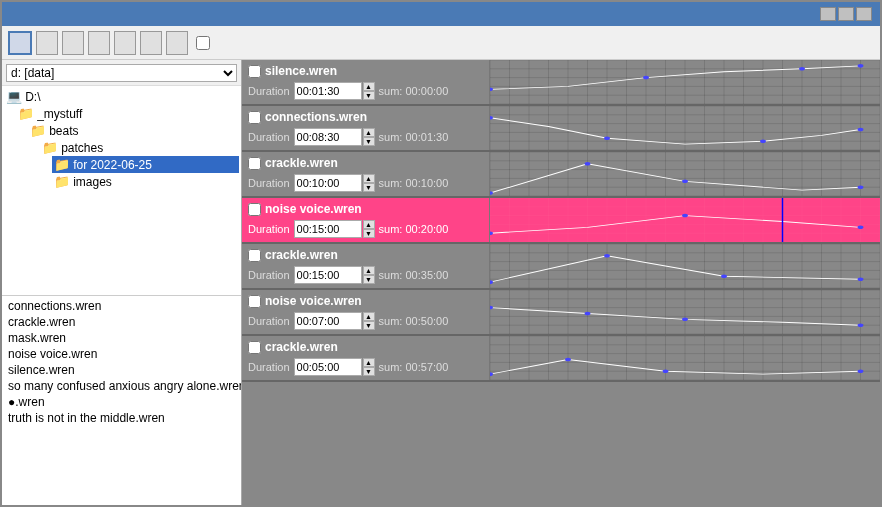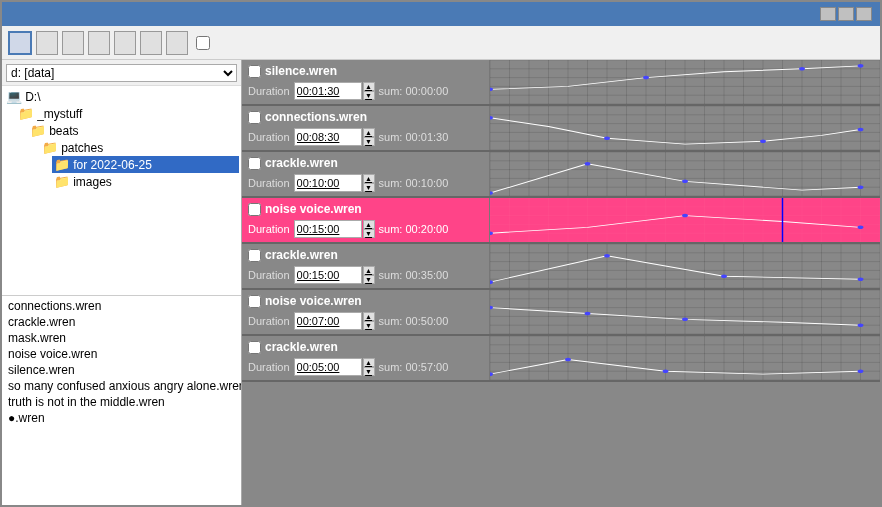--- a/index.html
+++ b/index.html
@@ -46,21 +46,21 @@
     .track-item.highlighted .track-controls { background: #ff4488; }
     
     .track-name-row { display: flex; align-items: center; gap: 4px; }
     .track-checkbox { width: 13px; height: 13px; }
     .track-name { font-size: 12px; font-weight: bold; color: white; }
     .track-item.highlighted .track-name { color: white; }
     
     .track-duration-row { display: flex; align-items: center; gap: 4px; margin-top: 2px; }
     .duration-label { color: #ddd; font-size: 11px; }
     .track-item.highlighted .duration-label { color: white; }
-    .duration-input { display: flex; align-items: center; text-decoration: underline; }
+    .duration-input { display: flex; align-items: center; }
     .duration-input input { width: 68px; height: 18px; font-size: 11px; border: 1px solid #aaa; padding: 1px 2px; background: white; }
     .spin-btns { display: flex; flex-direction: column; margin-left: 1px; }
     .spin-btn { width: 12px; height: 9px; background: #e0e0e0; border: 1px solid #aaa; font-size: 7px; line-height: 7px; cursor: pointer; display: flex; align-items: center; justify-content: center; }
     .sum-text { color: #ddd; font-size: 11px; }
     .track-item.highlighted .sum-text { color: white; }
     
     .track-viz { flex: 1; background: #888; position: relative; overflow: hidden; }
     .track-item.highlighted .track-viz { background: #ff4488; }
     
     svg.track-svg { position: absolute; top: 0; left: 0; width: 100%; height: 100%; }
@@ -135,22 +135,22 @@
         </div>
       </div>
 
       <div class="file-list" id="file-list-container">
           <div class="file-item">connections.wren</div>
           <div class="file-item">crackle.wren</div>
           <div class="file-item">mask.wren</div>
           <div class="file-item">noise voice.wren</div>
           <div class="file-item">silence.wren</div>
           <div class="file-item">so many confused anxious angry alone.wren</div>
+          <div class="file-item">●.wren</div>
           <div class="file-item">truth is not in the middle.wren</div>
-          <div class="file-item">●.wren</div>
         </div>
     </div>
 
     <div class="right-panel" id="tracks-container">
     <div class="track-item">
           <div class="track-controls">
             <div class="track-name-row">
               <input type="checkbox" class="track-checkbox" style="">
               <span class="track-name">silence.wren</span>
             </div>

